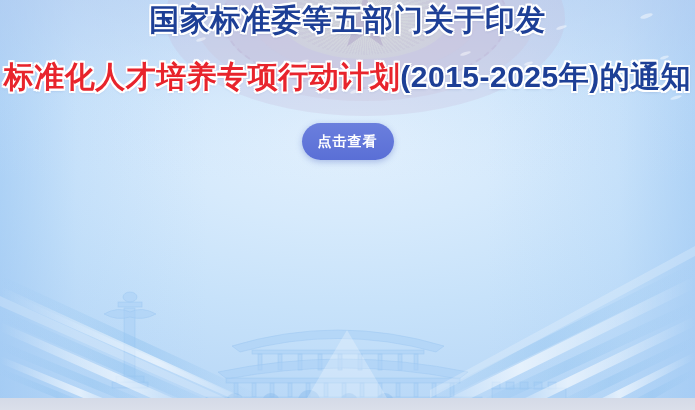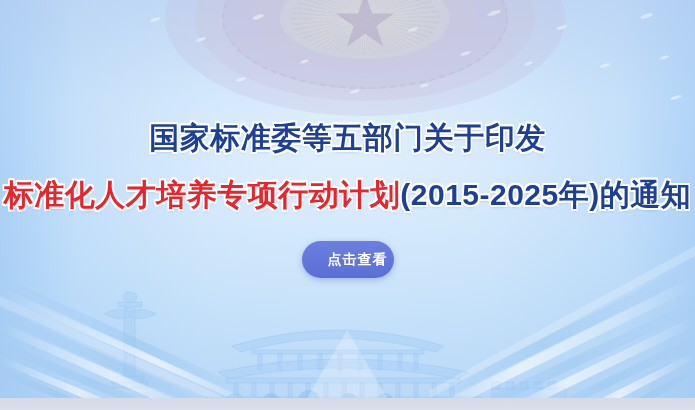--- a/index.html
+++ b/index.html
@@ -126,21 +126,20 @@
     display: flex;
     flex-direction: column;
     align-items: center;
   }
   .title-line {
     white-space: nowrap;
     font-weight: bold;
     letter-spacing: 0.5px;
   }
   .title-line-1 {
-    margin-top: 118px;
     font-size: 30px;
     color: #1d3f96;
     text-shadow:
       -1.6px -1.6px 0 #ffffff,  1.6px -1.6px 0 #ffffff,
       -1.6px  1.6px 0 #ffffff,  1.6px  1.6px 0 #ffffff,
       -1.6px 0 0 #ffffff, 1.6px 0 0 #ffffff,
        0 -1.6px 0 #ffffff, 0 1.6px 0 #ffffff,
        0 2px 3px rgba(60,90,160,0.30);
   }
   .title-line-2 {
@@ -163,21 +162,20 @@
     border: none;
     border-radius: 19px;
     background: linear-gradient(180deg, #6b7fdd 0%, #5a6fd6 100%);
     color: #ffffff;
     font-size: 14px;
     font-weight: bold;
     letter-spacing: 1px;
     cursor: pointer;
     box-shadow: 0 2px 6px rgba(70,95,190,0.35);
     font-family: Liberation Sans, sans-serif;
-    text-align: right;
   }
 </style>
 </head>
 <body>
 
 <div id="banner">
 
   <div class="bg-base"></div>
   <div class="bg-sides"></div>
   <div class="bg-topglow"></div>

